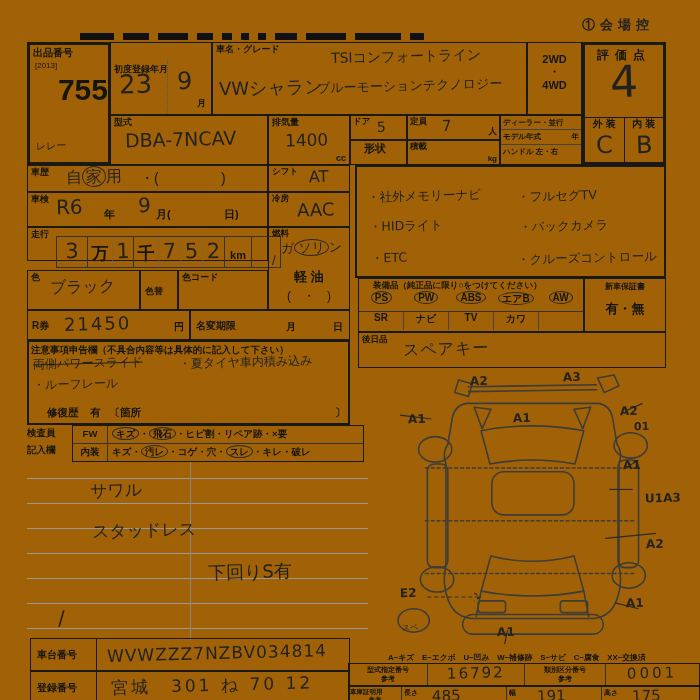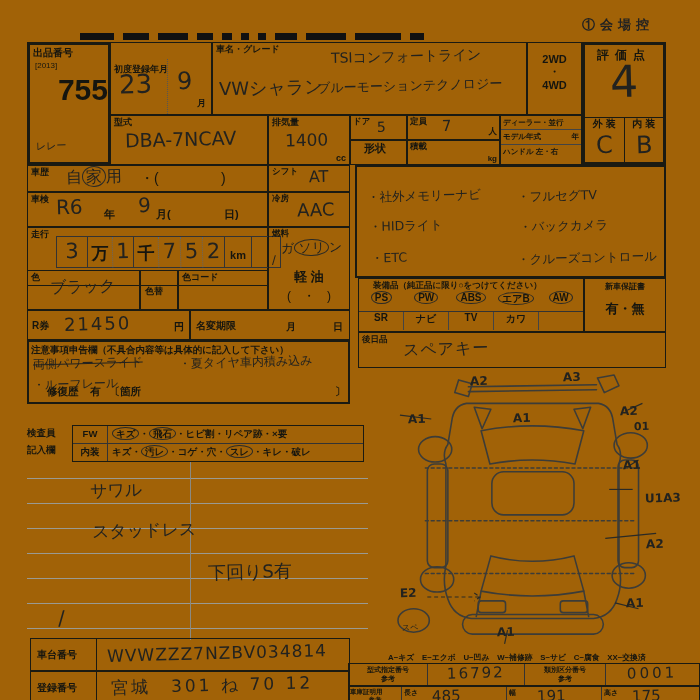--- a/index.html
+++ b/index.html
@@ -119,21 +119,21 @@
     <span style="position:absolute;left:76px;top:14px;font-size:11px;font-weight:bold;">年</span>
     <span class="hw" style="position:absolute;left:110px;top:2px;font-size:20px;">9</span>
     <span style="position:absolute;left:128px;top:14px;font-size:11px;font-weight:bold;">月(</span>
     <span style="position:absolute;left:196px;top:14px;font-size:11px;font-weight:bold;">日)</span>
   </div>
   <div class="cell" style="left:268px;top:192px;width:82px;height:35px;">
     <span class="lb" style="position:absolute;left:3px;top:1px;font-size:8.5px;">冷房</span>
     <span class="hw" style="position:absolute;left:28px;top:8px;font-size:18px;">AAC</span>
   </div>
 
-  <div class="cell" style="left:27px;top:227px;width:241px;height:59px;padding-left:39px;">
+  <div class="cell" style="left:27px;top:227px;width:241px;height:34px;padding-left:39px;">
     <span class="lb" style="position:absolute;left:3px;top:2px;">走行</span>
     <div class="abs" style="left:28px;top:8px;height:32px;display:flex;align-items:stretch;border:1px solid #333;">
       <span class="hw" style="width:30px;text-align:center;font-size:21px;padding-top:3px;">3</span>
       <span style="width:24px;text-align:center;font-size:17px;font-weight:bold;border-left:1px solid #333;padding-top:5px;">万</span>
       <span class="hw" style="width:20px;text-align:center;font-size:21px;border-left:1px dotted #666;padding-top:3px;">1</span>
       <span style="width:24px;text-align:center;font-size:17px;font-weight:bold;border-left:1px solid #333;padding-top:5px;">千</span>
       <span class="hw" style="width:21px;text-align:center;font-size:21px;border-left:1px dotted #666;padding-top:3px;">7</span>
       <span class="hw" style="width:21px;text-align:center;font-size:21px;border-left:1px dotted #666;padding-top:3px;">5</span>
       <span class="hw" style="width:21px;text-align:center;font-size:21px;border-left:1px dotted #666;padding-top:3px;">2</span>
       <span style="width:26px;text-align:center;font-size:11px;font-weight:bold;border-left:1px solid #333;padding-top:12px;">km</span>
@@ -164,21 +164,21 @@
     <span class="lb" style="position:absolute;left:4px;top:9px;font-size:10px;">R券</span>
     <span class="hw" style="position:absolute;left:36px;top:4px;font-size:18px;letter-spacing:2px;">21450</span>
     <span style="position:absolute;right:5px;top:9px;font-size:10px;font-weight:bold;">円</span>
   </div>
   <div class="cell" style="left:190px;top:310px;width:160px;height:30px;">
     <span class="lb" style="position:absolute;left:5px;top:9px;font-size:10px;">名変期限</span>
     <span style="position:absolute;left:95px;top:9px;font-size:10px;font-weight:bold;">月</span>
     <span style="position:absolute;right:6px;top:9px;font-size:10px;font-weight:bold;">日</span>
   </div>
 
-  <div class="cell" style="left:27px;top:340px;width:323px;height:64px;border-width:2.5px;">
+  <div class="cell" style="left:27px;top:340px;width:323px;height:85px;border-width:2.5px;">
     <div style="font-size:9.5px;font-weight:bold;padding:2px 2px 0;">注意事項申告欄（不具合内容等は具体的に記入して下さい）</div>
     <span class="hw" style="position:absolute;left:4px;top:15px;font-size:12px;text-decoration:line-through;text-decoration-thickness:1px;">両側パワースライド</span>
     <span class="hw" style="position:absolute;left:150px;top:14px;font-size:12px;">・夏タイヤ車内積み込み</span>
     <span class="hw" style="position:absolute;left:4px;top:36px;font-size:12px;">・ルーフレール</span>
     <div style="position:absolute;left:18px;bottom:3px;font-size:10.5px;font-weight:bold;">
       <span>修復歴</span>&nbsp;&nbsp;&nbsp;
       <span>有</span>&nbsp;&nbsp;
       <span>〔箇所</span>
       <span style="position:absolute;left:288px;">〕</span>
     </div>

